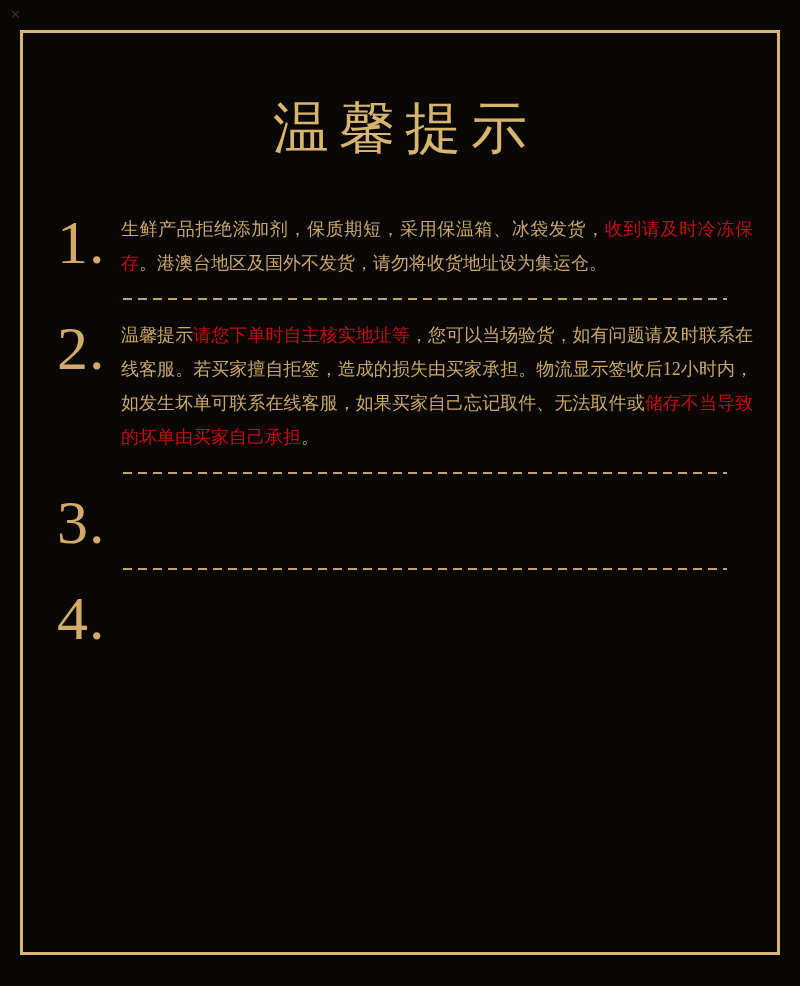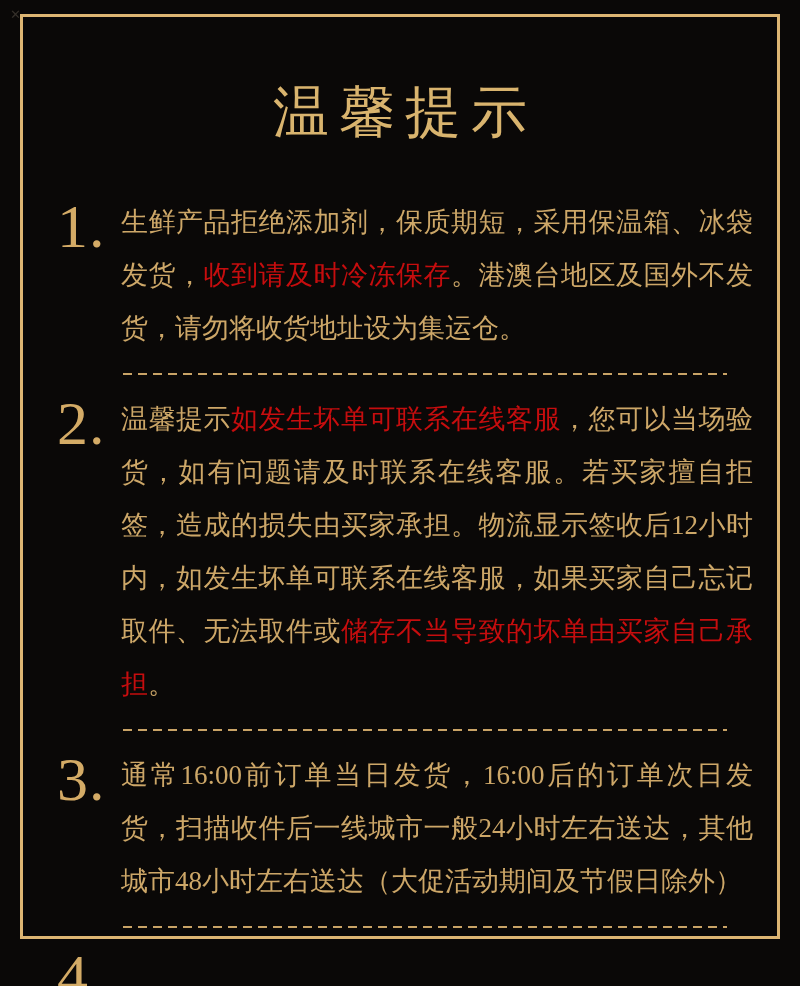--- a/index.html
+++ b/index.html
@@ -11,29 +11,29 @@
     --red:#c60d0e;
     --divider:#c9a366;
   }
   *{margin:0;padding:0;box-sizing:border-box;}
   html,body{background:#000;}
   body{width:800px;height:986px;overflow:hidden;
        font-family:"Liberation Serif","DejaVu Serif",serif;}
   .canvas{position:relative;width:800px;height:986px;background:var(--bg);}
   .corner-mark{position:absolute;left:10px;top:7px;font-size:13px;color:#35302a;
        font-family:"DejaVu Sans",sans-serif;}
-  .frame{position:absolute;left:20px;top:14px;width:760px;height:925px;
+  .frame{position:absolute;left:20px;top:30px;width:760px;height:925px;
        border:3px solid var(--frame);}
   .title{margin-top:66px;text-align:center;font-size:56px;font-weight:500;
        letter-spacing:10px;padding-left:10px;color:var(--title);line-height:1.05;}
   .items{margin-top:54px;}
   .item{display:flex;align-items:flex-start;padding:0 16px 0 34px;}
   .num{flex:0 0 64px;font-size:62px;line-height:56px;padding-top:2px;
        color:var(--number);letter-spacing:1px;}
-  .text{flex:0 0 632px;max-width:632px;font-size:27px;line-height:53px;
+  .text{flex:0 0 632px;max-width:632px;font-size:18px;line-height:34px;
        color:var(--text);text-align:justify;text-justify:inter-ideograph;
        word-break:break-all;}
   .text .red{color:var(--red);}
   .sep{height:2px;margin:18px 50px 18px 100px;
        background:repeating-linear-gradient(90deg,var(--divider) 0 9px,transparent 9px 15px);}
 </style>
 </head>
 <body>
 
 <div class="canvas">
@@ -47,28 +47,27 @@
 
       <div class="item">
         <div class="num">1.</div>
         <p class="text"><span>生鲜产品拒绝添加剂，保质期短，采用保温箱、冰袋发货，</span><span class="red">收到请及时冷冻保存</span><span>。港澳台地区及国外不发货，请勿将收货地址设为集运仓。</span></p>
       </div>
 
       <div class="sep"></div>
 
       <div class="item">
         <div class="num">2.</div>
-        <p class="text"><span>温馨提示</span><span class="red">如发生坏单可联系在线客服</span><span>，您可以当场验货，如有问题请及时联系在线客服。若买家擅自拒签，造成的损失由买家承担。物流显示签收后12小时内，如发生坏单可联系在线客服，如果买家自己忘记取件、无法取件或</span><span class="red">储存不当导致的坏单由买家自己承担</span><span>。</span></p>
+        <p class="text"><span>温馨提示</span><span class="red">请您下单时自主核实地址等</span><span>，您可以当场验货，如有问题请及时联系在线客服。若买家擅自拒签，造成的损失由买家承担。物流显示签收后12小时内，如发生坏单可联系在线客服，如果买家自己忘记取件、无法取件或</span><span class="red">储存不当导致的坏单由买家自己承担</span><span>。</span></p>
       </div>
 
       <div class="sep"></div>
 
       <div class="item">
         <div class="num">3.</div>
-        <p class="text"><span>通常16:00前订单当日发货，16:00后的订单次日发货，扫描收件后一线城市一般24小时左右送达，其他城市48小时左右送达（大促活动期间及节假日除外）</span></p>
       </div>
 
       <div class="sep"></div>
 
       <div class="item">
         <div class="num">4.</div>
       </div>
 
     </div>
   </div>

